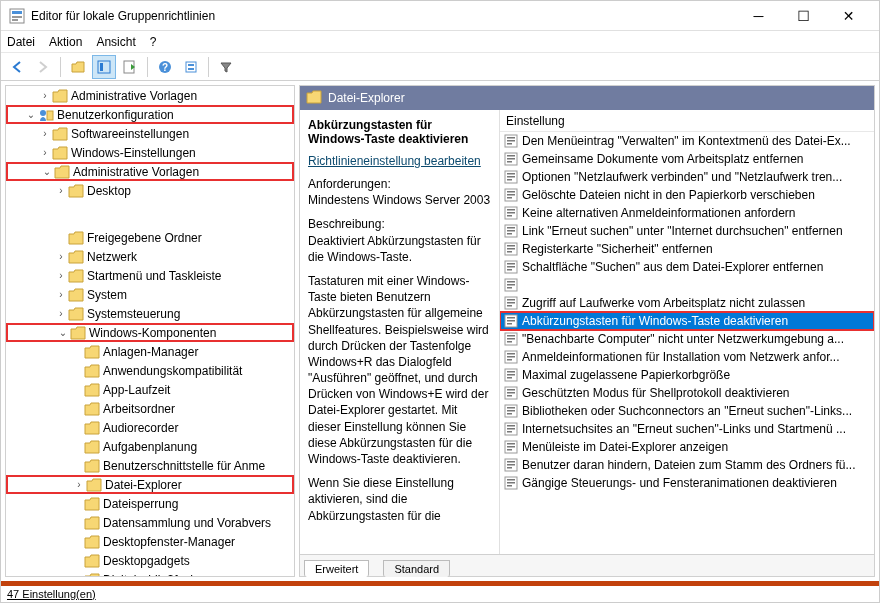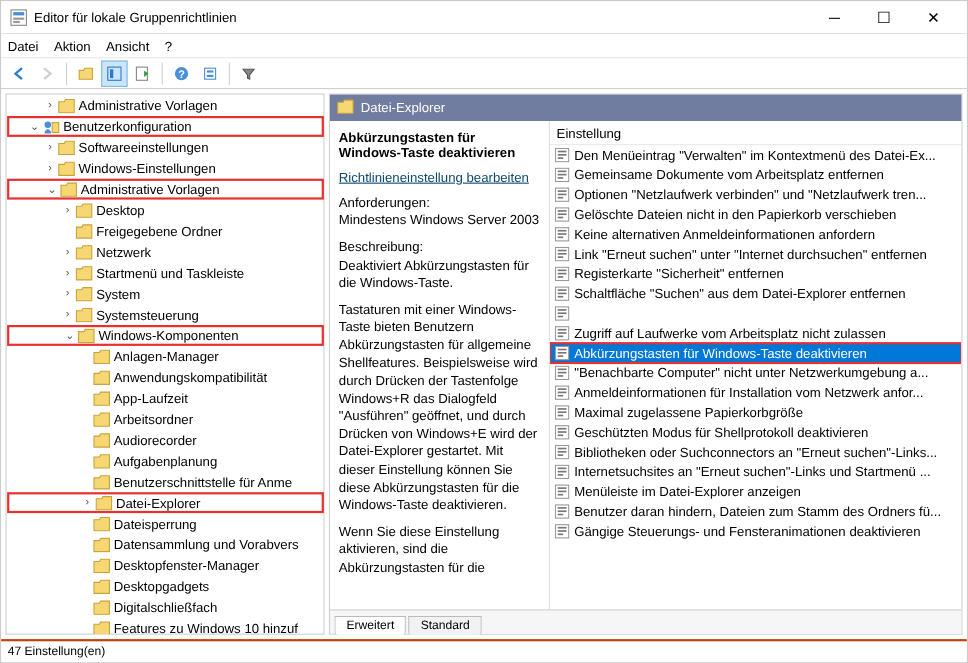--- a/index.html
+++ b/index.html
@@ -33,23 +33,23 @@
 .detail a { color: #0c4a6e; text-decoration: underline; display: inline-block; margin-bottom: 8px; }
 .detail p { margin-bottom: 8px; line-height: 1.35; }
 .settings { flex: 1; display: flex; flex-direction: column; overflow: hidden; }
 .settings-header { height: 22px; display: flex; align-items: center; padding: 0 6px; font-size: 12px; border-bottom: 1px solid #e8e8e8; }
 .settings-list { flex: 1; overflow: auto; font-size: 12px; }
 .setting-row { display: flex; align-items: center; height: 18px; padding: 0 4px; white-space: nowrap; cursor: default; }
 .setting-row.selected { background: #0078d7; color: #fff; }
 .setting-row.selected.redwrap { outline: 2px solid #e83030; outline-offset: -1px; }
 .setting-icon { width: 14px; height: 14px; margin-right: 4px; flex-shrink:0; }
 .tabs { height: 22px; display: flex; align-items: flex-end; padding: 0 4px; border-top: 1px solid #d0d0d0; background: #f6f6f6; font-size: 11px; }
-.tab { padding: 2px 10px; border: 1px solid #bbb; border-bottom: none; margin-right: 2px; background: #fff; border-radius: 0 0 3px 3px; cursor: default; transform: translateY(1px); }
+.tab { padding: 2px 10px; border: 1px solid #bbb; border-bottom: none; margin-right: 14px; background: #fff; border-radius: 0 0 3px 3px; cursor: default; transform: translateY(1px); }
 .tab.inactive { background: #f2f2f2; }
-.statusbar { height: 20px; border-top: 2px solid #c2410c; font-size: 11px; display: flex; align-items: center; padding: 0 6px; }
+.statusbar { height: 20px; border-top: 5px solid #c2410c; font-size: 11px; display: flex; align-items: center; padding: 0 6px; text-decoration: underline; }
 </style>
 </head>
 <body>
 
 <div class="titlebar">
   <span class="icon">
     <svg viewBox="0 0 16 16">
         <rect x="1" y="1" width="14" height="14" fill="#fff" stroke="#888"></rect>
         <rect x="3" y="3" width="10" height="3" fill="#4a90d9"></rect>
         <rect x="3" y="8" width="10" height="2" fill="#999"></rect>
@@ -161,21 +161,21 @@
           </svg></span>
         <span>Administrative Vorlagen</span>
       </div>
       <div class="tree-item" style="padding-left: 48px;">
         <span class="expander">›</span>
         <span class="folder-icon"><svg viewBox="0 0 16 14">
             <path d="M1 3h5l1-2h8v12H1z" fill="#f7d774" stroke="#c9a23a"></path>
           </svg></span>
         <span>Desktop</span>
       </div>
-      <div class="tree-item" style="padding-left: 48px;">
+      <div class="tree-item" style="padding-left: 48px; margin-top: 28px;">
         <span class="expander"></span>
         <span class="folder-icon"><svg viewBox="0 0 16 14">
             <path d="M1 3h5l1-2h8v12H1z" fill="#f7d774" stroke="#c9a23a"></path>
           </svg></span>
         <span>Freigegebene Ordner</span>
       </div>
       <div class="tree-item" style="padding-left: 48px;">
         <span class="expander">›</span>
         <span class="folder-icon"><svg viewBox="0 0 16 14">
             <path d="M1 3h5l1-2h8v12H1z" fill="#f7d774" stroke="#c9a23a"></path>

